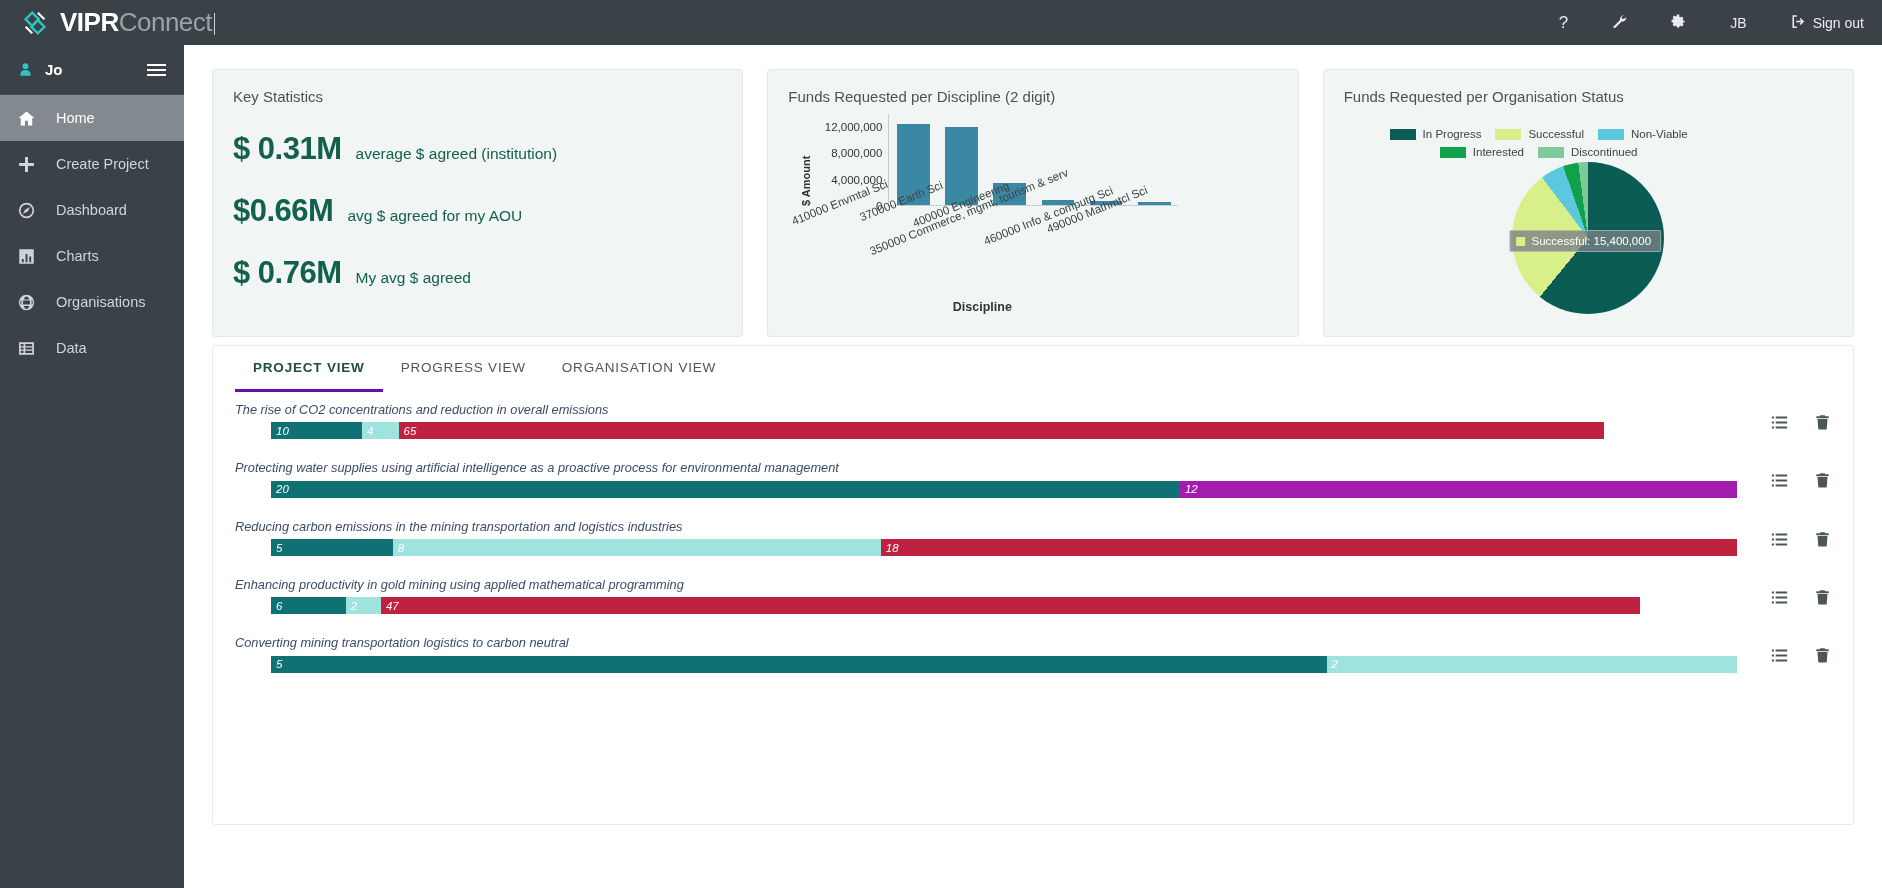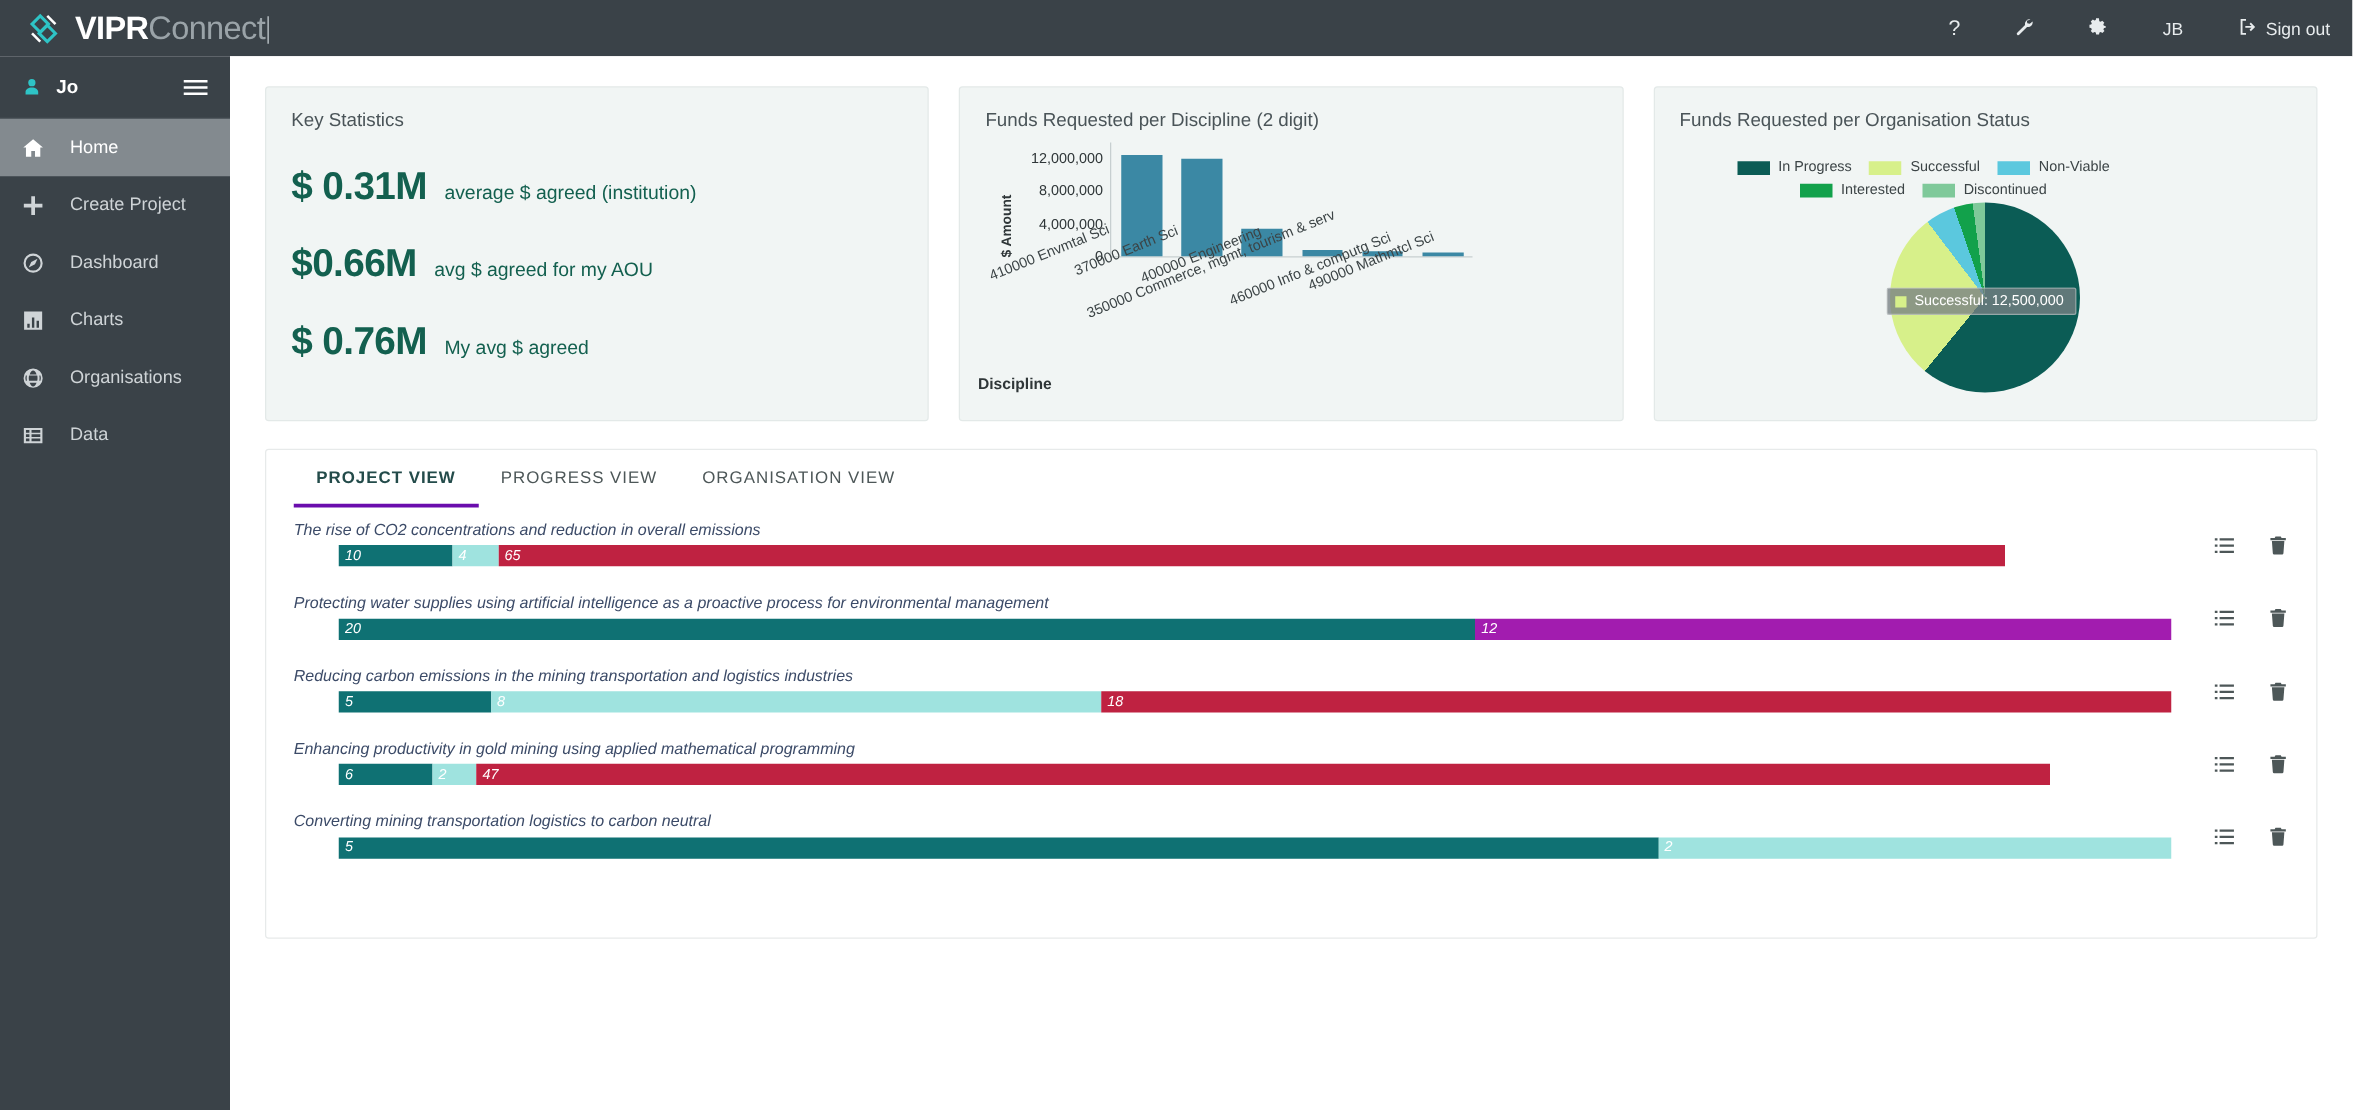--- a/index.html
+++ b/index.html
@@ -102,21 +102,21 @@
   .bc-bars { position: absolute; inset: 0; display: flex; align-items: flex-end; }
   .bc-barslot { flex: 1 1 0; display: flex; justify-content: center; height: 100%; align-items: flex-end; }
   .bc-bar { width: 68%; background: #3b88a4; }
   .bc-xlabels { position: absolute; left: 0; top: 96px; width: 400px; height: 78px; }
   .bc-xlab {
     position: absolute; font-size: 11.5px; color: #3c4446;
     transform-origin: left top; transform: rotate(-22deg);
     white-space: nowrap;
   }
   .bc-xtitle {
-    position: absolute; left: 0; top: 186px; width: 400px; 
+    position: absolute; left: 0; top: 186px; width: 400px; text-align: center;
     font-size: 12.5px; font-weight: bold; color: #2f3638;
   }
 
   
   .pie-legend {
     position: absolute; left: 20px; top: 58px; width: 390px;
     display: flex; flex-wrap: wrap; justify-content: center;
     gap: 6px 14px; padding: 0 4px;
   }
   .pl-item { display: flex; align-items: center; font-size: 11.5px; color: #3c4446; }
@@ -130,22 +130,22 @@
     position: absolute; left: 50%; top: 68px; transform: translateX(-52%);
     background: rgba(120,128,132,0.78); color: #ffffff;
     font-size: 11.5px; padding: 4px 9px 4px 6px; border-radius: 2px;
     display: flex; align-items: center; gap: 6px; white-space: nowrap;
     border: 1px solid rgba(255,255,255,0.35);
   }
   .pie-tooltip .tswatch { width: 9px; height: 9px; background: #d7f08a; display: block; }
 
   
   .panel {
-    margin-top: 22px; background: #ffffff; border: 1px solid #e7eaea;
-    border-radius: 3px; height: 392px; overflow: hidden;
+    margin-top: 8px; background: #ffffff; border: 1px solid #e7eaea;
+    border-radius: 3px; height: 480px; overflow: hidden;
   }
   .tabs { display: flex; padding: 0 22px; height: 46px; align-items: stretch; }
   .tab {
     display: flex; align-items: center; padding: 0 18px;
     font-size: 13.5px; letter-spacing: 0.8px; color: #4d5758;
     border-bottom: 3px solid transparent;
   }
   .tab.active { color: #234b4a; font-weight: bold; border-bottom-color: #6a0dad; }
 
   .proj-list { padding: 10px 22px 0 22px; }
@@ -378,21 +378,21 @@
             </div>
             <div class="pl-item">
               <span class="pl-swatch" style="background: rgb(127, 201, 154);"></span>
               <span>Discontinued</span>
             </div>
           </div>
         <div class="pie-wrap">
           <div class="pie" id="pie-slices" style="background: conic-gradient(rgb(11, 92, 85) 0deg, rgb(11, 92, 85) 219.31deg, rgb(215, 240, 138) 219.31deg, rgb(215, 240, 138) 322.76deg, rgb(91, 200, 222) 322.76deg, rgb(91, 200, 222) 340.97deg, rgb(18, 161, 75) 340.97deg, rgb(18, 161, 75) 352.55deg, rgb(127, 201, 154) 352.55deg, rgb(127, 201, 154) 360deg);"></div>
           <div class="pie-tooltip">
             <span class="tswatch"></span>
-            <span>Successful: 12,500,000</span>
+            <span>Successful: 15,400,000</span>
           </div>
         </div>
       </div>
 
     </div>
 
     <div class="panel">
       <div class="tabs">
         <div class="tab active">
           <span>PROJECT VIEW</span>

